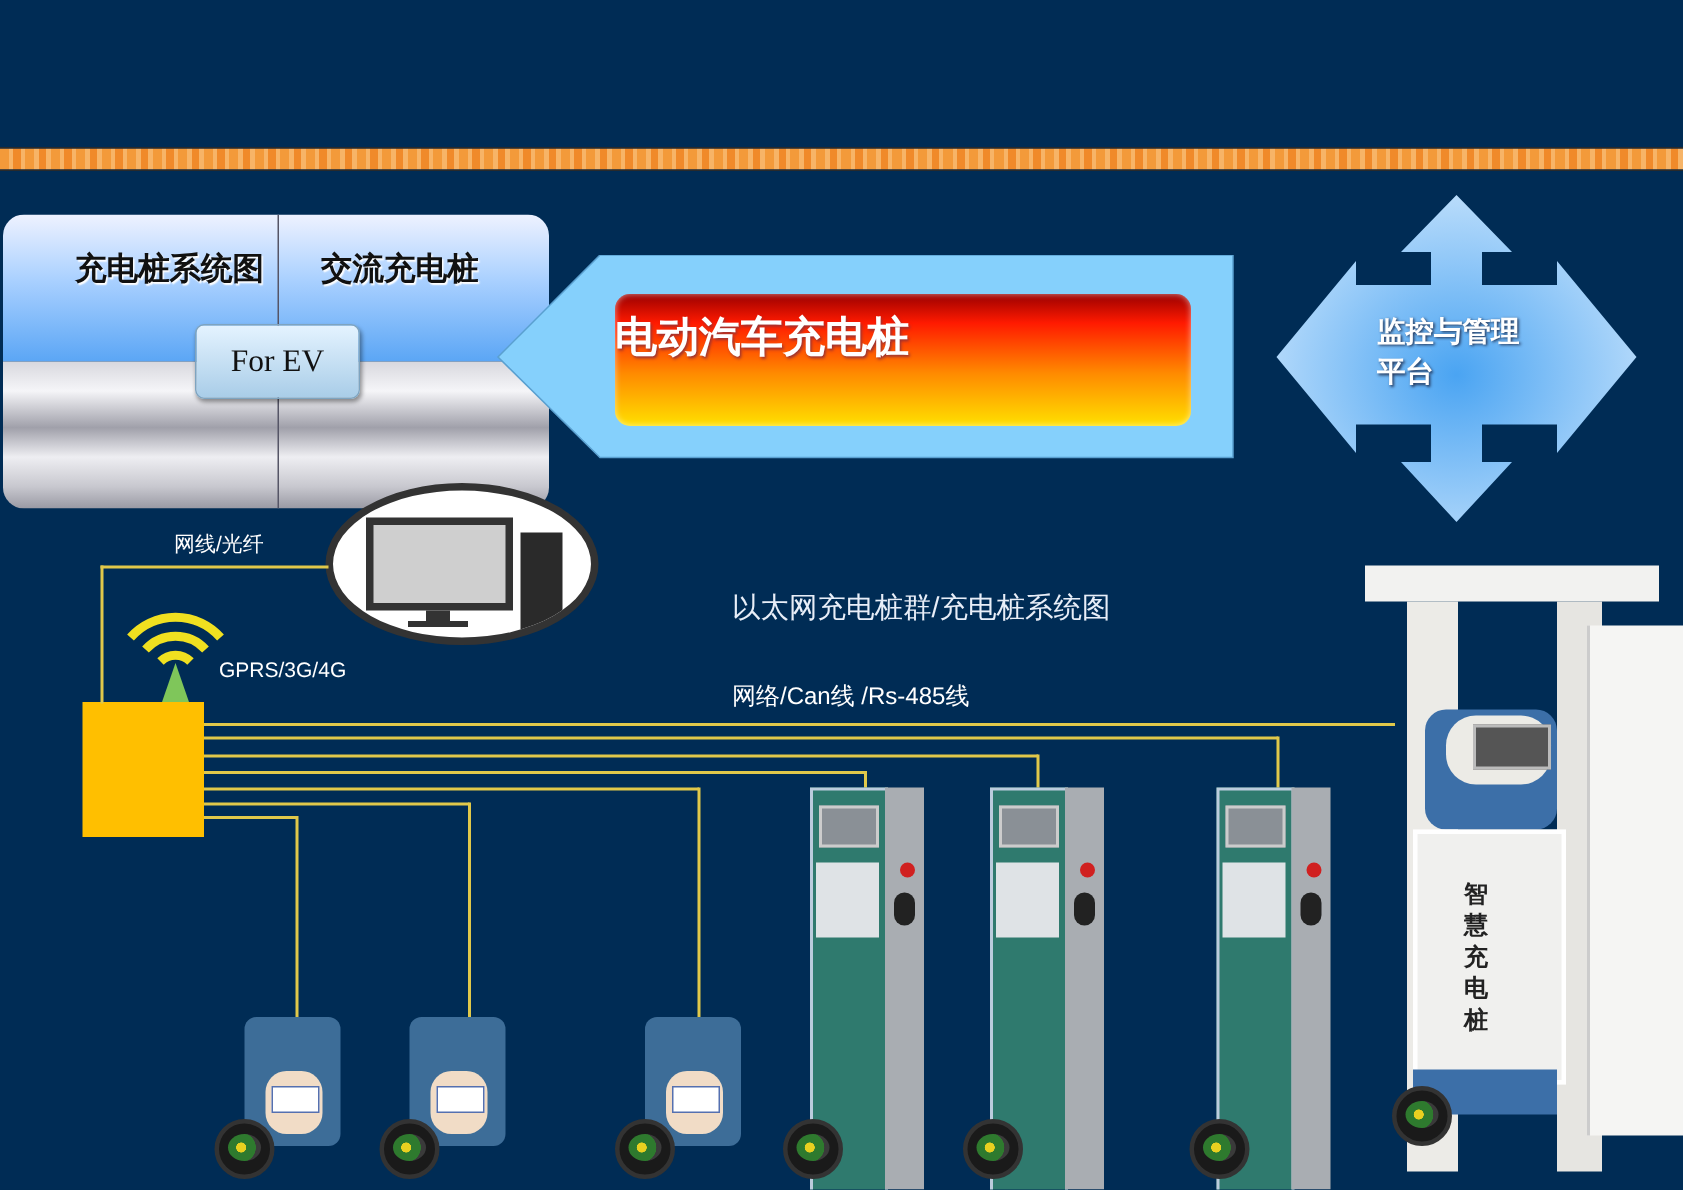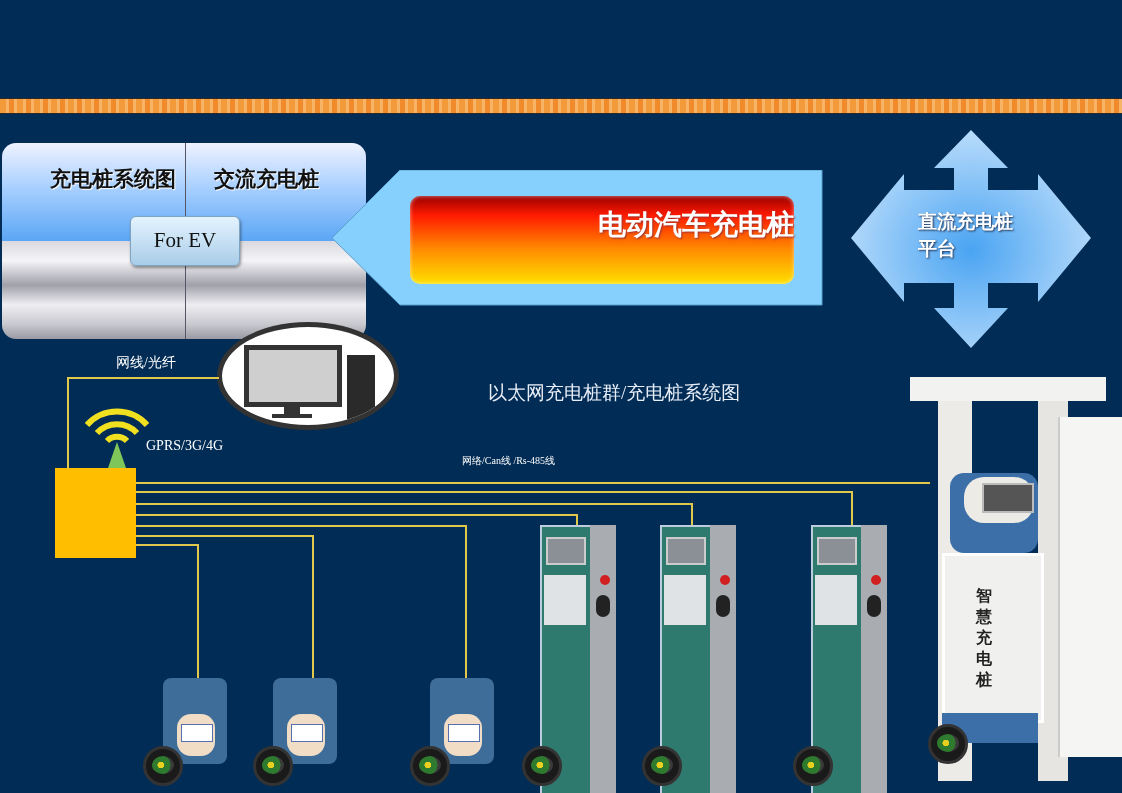--- a/index.html
+++ b/index.html
@@ -5,24 +5,24 @@
   html,body{margin:0;padding:0;}
   body{width:1122px;height:793px;background:#002c55;position:relative;overflow:hidden;font-family:"DejaVu Sans",sans-serif;}
   .abs{position:absolute;}
   .band{left:0;top:98px;width:1122px;height:14px;background:repeating-linear-gradient(90deg,#f39a3a 0 6px,#f7b467 6px 9px,#f08a2a 9px 14px,#f7b467 14px 17px);border-top:1px solid #2a2a2a;border-bottom:1px solid #2a2a2a;}
   .panel{left:2px;top:143px;width:364px;height:196px;border-radius:14px;overflow:hidden;}
   .panel .top{position:absolute;left:0;top:0;width:100%;height:98px;background:linear-gradient(180deg,#eef2ff 0%,#a9d0ff 45%,#5ba6f5 100%);}
   .panel .bot{position:absolute;left:0;top:98px;width:100%;height:98px;background:linear-gradient(180deg,#d8d8de 0%,#f5f5f8 20%,#a0a0aa 45%,#eeeef2 65%,#c8c8cf 85%,#9a9aa4 100%);}
   .panel .divider{position:absolute;left:183px;top:0;width:1px;height:196px;background:#556;}
   .ptitle{position:absolute;top:22px;font-size:21px;font-weight:bold;color:#111;text-shadow:1px 1px 1px #fff;}
   .forev{left:130px;top:216px;width:108px;height:48px;border-radius:6px;background:linear-gradient(180deg,#e4f3ff,#a9cde8);border:1px solid #7ea4c0;box-shadow:1px 2px 3px rgba(0,0,0,.4);font-family:"Liberation Serif",serif;font-size:21px;color:#111;text-align:center;line-height:46px;}
-  .ev-title{left:410px;top:196px;width:384px;height:88px;border-radius:10px;background:linear-gradient(180deg,#9a0000 0%,#ff1a00 22%,#ff8a00 60%,#ffe000 100%);box-shadow:inset 0 0 4px rgba(255,255,255,.6);text-align:right;}
+  .ev-title{left:410px;top:196px;width:384px;height:88px;border-radius:10px;background:linear-gradient(180deg,#9a0000 0%,#ff1a00 22%,#ff8a00 60%,#ffe000 100%);box-shadow:inset 0 0 4px rgba(255,255,255,.6);text-align:left;}
   .ev-title span{display:block;margin-top:10px;font-size:28px;font-weight:bold;color:#fff;text-shadow:1px 1px 2px #933;}
   .mon-text{left:918px;top:208px;font-size:19px;font-weight:bold;color:#fff;line-height:27px;text-shadow:1px 1px 2px #235;}
-  .label{color:#fff;font-family:Liberation Serif, serif;}
+  .label{color:#fff;font-family:Liberation Sans, sans-serif;}
   .wline{position:absolute;background:#e0c84a;}
   .router{left:55px;top:468px;width:81px;height:90px;background:#ffbf00;}
   .oval-pc{left:217px;top:322px;width:182px;height:108px;border-radius:50%;background:#fff;border:5px solid #333;box-sizing:border-box;overflow:hidden;}
   .smallcharger{position:absolute;width:64px;height:86px;}
   .badge{position:absolute;width:34px;height:34px;border-radius:50%;background:#1a1a1a;border:3px solid #333;}
   .badge i{position:absolute;left:6px;top:7px;width:22px;height:18px;border-radius:50%;background:radial-gradient(circle at 40% 50%,#e8d020 0 20%,#2e7a2e 22% 60%,#3a3a3a 62%);}
   .pile{position:absolute;width:76px;height:268px;}
 </style>
 </head>
 <body>
@@ -48,38 +48,38 @@
 <svg class="abs" style="left:848px;top:128px" width="246" height="222">
   <defs>
     <radialGradient id="g4" cx="50%" cy="55%" r="55%">
       <stop offset="0" stop-color="#4aa4f2"></stop>
       <stop offset="1" stop-color="#b9dcfb"></stop>
     </radialGradient>
   </defs>
   <polygon points="123,2 160,40 140,40 140,62 190,62 190,46 243,110 190,174 190,155 140,155 140,180 160,180 123,220 86,180 106,180 106,155 56,155 56,174 3,110 56,46 56,62 106,62 106,40 86,40" fill="url(#g4)"></polygon>
 </svg>
 <div class="abs mon-text">
-  <div>直流充电桩</div>
+  <div>监控与管理</div>
   <div>平台</div>
 </div>
 
 <div class="abs oval-pc">
   <svg width="172" height="98">
     <rect x="22" y="18" width="98" height="62" fill="#333"></rect>
     <rect x="27" y="23" width="88" height="52" fill="#cfcfcf"></rect>
     <rect x="62" y="80" width="16" height="8" fill="#333"></rect>
     <rect x="50" y="87" width="40" height="4" fill="#333"></rect>
     <rect x="125" y="28" width="28" height="66" fill="#2a2a2a"></rect>
   </svg>
 </div>
 
 <div class="abs label" style="left:116px;top:354px;font-size:14px">网线/光纤</div>
 <div class="abs label" style="left:146px;top:438px;font-size:14px">GPRS/3G/4G</div>
-<div class="abs label" style="left:488px;top:380px;font-size:19px;color:#e8eef8">以太网充电桩群/充电桩系统图</div>
-<div class="abs label" style="left:462px;top:454px;font-size:10px">网络/Can线 /Rs-485线</div>
+<div class="abs label" style="left:488px;top:392px;font-size:19px;color:#e8eef8">以太网充电桩群/充电桩系统图</div>
+<div class="abs label" style="left:488px;top:454px;font-size:16px">网络/Can线 /Rs-485线</div>
 
 <svg class="abs" style="left:82px;top:400px" width="70" height="70">
   <path d="M5,25 A40,40 0 0 1 65,25" stroke="#f0e020" stroke-width="6" fill="none"></path>
   <path d="M15,33 A27,27 0 0 1 55,33" stroke="#f0e020" stroke-width="6" fill="none"></path>
   <path d="M25,41 A14,14 0 0 1 45,41" stroke="#f0e020" stroke-width="6" fill="none"></path>
   <polygon points="35,42 44,68 26,68" fill="#7fc65a"></polygon>
 </svg>
 
 <div class="abs router"></div>
 

